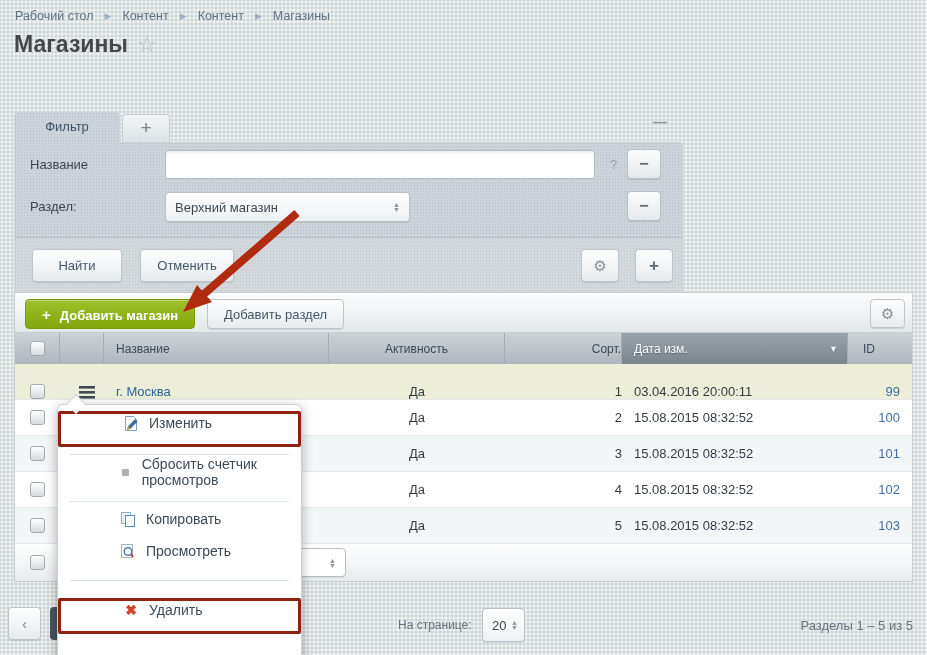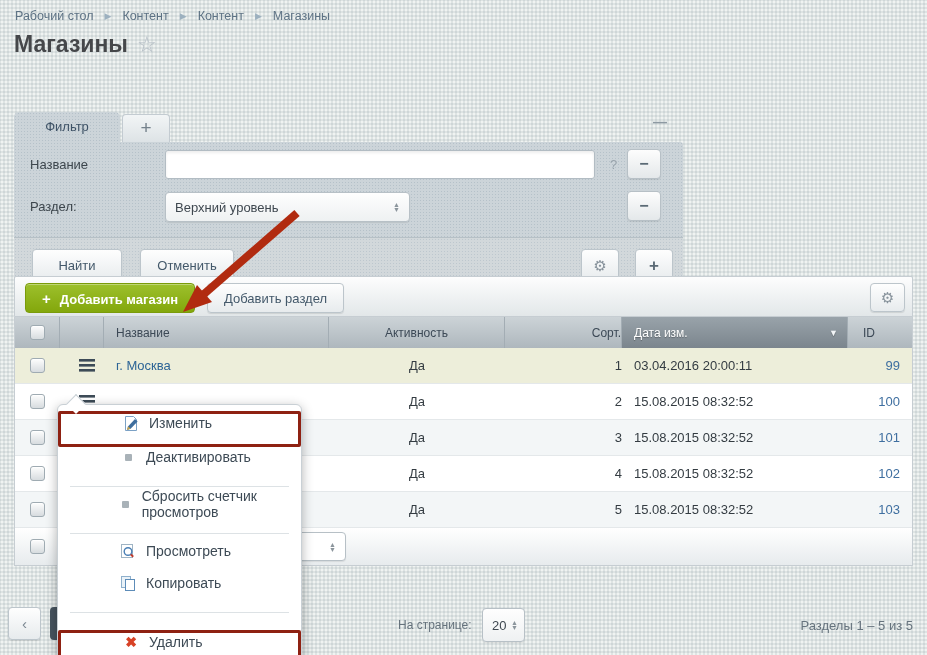--- a/index.html
+++ b/index.html
@@ -46,21 +46,21 @@
   .select-box { position:absolute; border:1px solid #b7c0c6; border-radius:4px; background:linear-gradient(#fefefe,#eef1f2);
     box-shadow:0 1px 1px rgba(0,0,0,.08); font-size:13px; color:#3f4850; display:flex; align-items:center; cursor:pointer; }
   .spinner { margin-left:auto; display:flex; flex-direction:column; align-items:center; line-height:5px; font-size:7px; color:#8b959c; padding-right:9px; }
   .btn { border:1px solid #bcc5cb; border-radius:4px; background:linear-gradient(#fefefe,#e7ebed);
     color:#43586a; font-size:13px; font-family:inherit; box-shadow:0 1px 1px rgba(0,0,0,.1); cursor:pointer; }
   .find-btn { position:absolute; left:18px; top:137px; width:90px; height:33px; }
   .cancel-btn { position:absolute; left:126px; top:137px; width:94px; height:33px; }
   .gear-btn { position:absolute; left:567px; top:137px; width:38px; height:33px; color:#87929b; font-size:15px; }
   .plus-btn { position:absolute; left:621px; top:137px; width:38px; height:33px; color:#5b6a75; font-size:17px; font-weight:bold; }
   
-  .grid { position:absolute; left:14px; top:276px; width:899px; }
+  .grid { position:absolute; left:14px; top:292px; width:899px; }
   .grid-toolbar { position:relative; height:41px; background:linear-gradient(#fdfdfd,#e2e7e9);
     border:1px solid #c6cdd2; border-radius:2px 2px 0 0; }
   .add-shop { position:absolute; left:10px; top:6px; height:30px; padding:0 16px; border:1px solid #7a9b0a; border-radius:4px;
     background:linear-gradient(#9dc02c,#83a70c); color:#fff; font-weight:bold; font-size:13px; font-family:inherit;
     box-shadow:inset 0 1px 0 rgba(255,255,255,.35); cursor:pointer; }
   .add-shop .plus { margin-right:9px; font-size:15px; }
   .add-section { position:absolute; left:192px; top:6px; height:30px; padding:0 16px; font-size:13px; }
   .grid-gear { position:absolute; right:7px; top:6px; width:35px; height:29px; color:#87929b; font-size:15px; }
   .grid-main { border:1px solid #c6cdd2; border-top:none; background:#fff; }
   .ghead { display:flex; height:31px; background:linear-gradient(#ccd3d7,#aeb7bd); font-size:12px; color:#3c4956; }
@@ -69,21 +69,21 @@
   .gc-menu { width:44px; justify-content:center; padding-left:10px; }
   .gc-name { width:225px; padding-left:12px; }
   .gc-active { width:176px; justify-content:center; }
   .gc-sort { width:117px; justify-content:flex-end; }
   .gc-date { width:226px; padding-left:12px; }
   .gc-id { flex:1; padding-left:15px; border-right:none !important; }
   .ghead .gc-date { background:linear-gradient(#99a3aa,#7b858d); color:#fff; text-shadow:0 1px 1px rgba(0,0,0,.3); position:relative; }
   .sort-arrow { position:absolute; right:9px; font-size:9px; color:#f2f5f7; }
   .grow { display:flex; height:36px; border-bottom:1px solid #e4e8ea; font-size:13px; color:#343c42; background:#fff; }
   .grow > div { display:flex; align-items:center; }
-  .grow.sel { background:#edeeda; }
+  .grow.sel { background:#edeeda;align-items:flex-end; }
   .grow.alt { background:#f3f6f7; }
   .name-link { color:#2d6496; cursor:pointer; }
   .id-text { color:#3f6fa0; }
   .checkbox { width:15px; height:15px; border:1px solid #9fabb2; border-radius:3px;
     background:linear-gradient(#fdfdfd,#d7dcdf); box-shadow:inset 0 1px 0 #fff; cursor:pointer; }
   .gfoot { position:relative; height:37px; background:linear-gradient(#ffffff,#e7ebed); }
   .gfoot .checkbox { position:absolute; left:15px; top:11px; }
   .gfoot .select-box { left:120px; top:4px; width:211px; height:29px; background:#fff; }
   
   .pg-prev { position:absolute; left:8px; top:607px; width:33px; height:33px; color:#7b8791; font-size:15px; }
@@ -132,21 +132,21 @@
   <div class="tab-active dots">Фильтр</div>
   <div class="tab-add">+</div>
   <div class="filter-collapse">—</div>
   <div class="filter-body dots"></div>
   <span class="f-label" style="left:16px; top:45px;">Название</span>
   <input class="text-input" type="text" value="" style="">
   <span class="hint">?</span>
   <div class="minus-btn" style="top:37px;">−</div>
   <span class="f-label" style="left:16px; top:87px;">Раздел:</span>
   <div class="select-box" style="left:151px; top:80px; width:245px; height:30px; padding-left:9px;">
-    <span>Верхний уровень</span>
+    <span>Верхний магазин</span>
     <span class="spinner">
         <span>▲</span>
         <span>▼</span>
       </span>
   </div>
   <div class="minus-btn" style="top:79px;">−</div>
   <div class="filter-foot"></div>
   <button class="btn find-btn">Найти</button>
   <button class="btn cancel-btn">Отменить</button>
   <button class="btn gear-btn"><span>⚙</span></button>
@@ -302,53 +302,47 @@
       <span class="ic">
         <svg width="17" height="17" viewBox="0 0 17 17">
             <path d="M2.5 1.5h8l3 3v11h-11z" fill="#fff" stroke="#7ba1c5"></path>
             <path d="M4 15l1-3.6 7-7.4 2.6 2.4-7 7.4z" fill="#3e6e9e"></path>
             <path d="M4 15l1-3.6 2.6 2.4z" fill="#c9a44a"></path>
           </svg>
       </span>
       <span>Изменить</span>
     </div>
   </div>
-  <div class="mi">
-    <span class="ic">
-        <span class="bullet"></span>
-      </span>
-    <span>Деактивировать</span>
-  </div>
   <div class="msep"></div>
   <div class="mi">
     <span class="ic">
         <span class="bullet"></span>
       </span>
     <span>Сбросить счетчик просмотров</span>
   </div>
   <div class="msep"></div>
+  <div class="mi">
+    <span class="ic">
+      <svg width="16" height="16" viewBox="0 0 16 16">
+          <rect x="1.5" y="1.5" width="9" height="11" fill="#eaf2f8" stroke="#8fb0cc"></rect>
+          <rect x="5.5" y="4.5" width="9" height="11" fill="#fff" stroke="#5d8cb8"></rect>
+        </svg>
+    </span>
+    <span>Копировать</span>
+  </div>
   <div class="mi">
     <span class="ic">
       <svg width="16" height="17" viewBox="0 0 16 17">
           <rect x="1.5" y="1.5" width="11" height="13" fill="#fff" stroke="#9fb4c4"></rect>
           <circle cx="8" cy="8.5" r="3.8" fill="none" stroke="#4a7fb5" stroke-width="1.4"></circle>
           <line x1="10.8" y1="11.4" x2="13.2" y2="13.8" stroke="#c0392b" stroke-width="2"></line>
         </svg>
     </span>
     <span>Просмотреть</span>
   </div>
-  <div class="mi">
-    <span class="ic">
-      <svg width="16" height="16" viewBox="0 0 16 16">
-          <rect x="1.5" y="1.5" width="9" height="11" fill="#eaf2f8" stroke="#8fb0cc"></rect>
-          <rect x="5.5" y="4.5" width="9" height="11" fill="#fff" stroke="#5d8cb8"></rect>
-        </svg>
-    </span>
-    <span>Копировать</span>
-  </div>
   <div class="msep"></div>
   <div class="mspace"></div>
   <div class="hl">
     <div class="mi">
       <span class="ic">
           <span class="x-icon">✖</span>
         </span>
       <span>Удалить</span>
     </div>
   </div>

